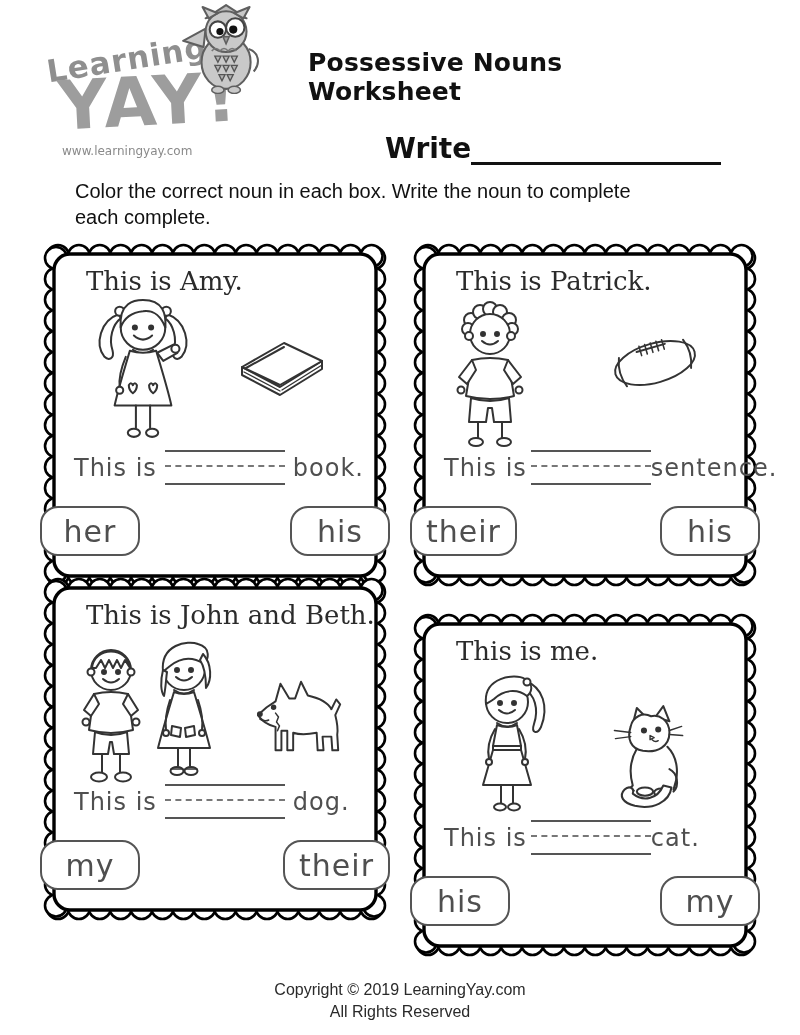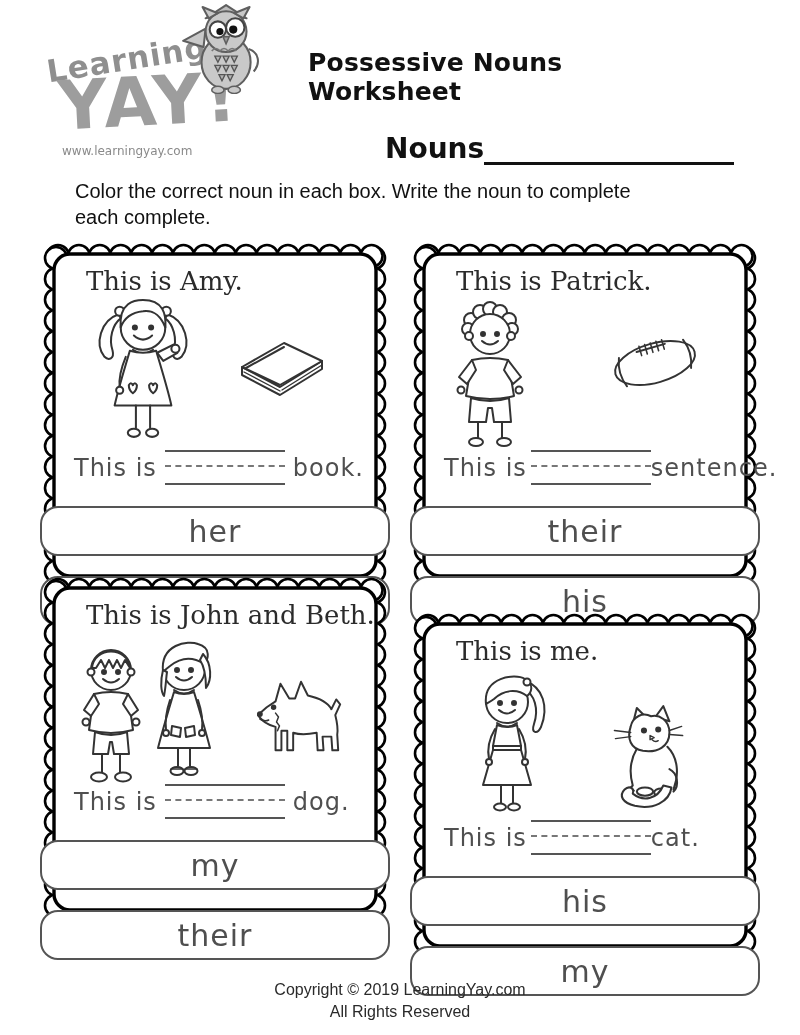--- a/index.html
+++ b/index.html
@@ -35,21 +35,21 @@
   .illo{position:absolute;}
   .line-art{stroke:#333;stroke-width:2;fill:#fff;stroke-linecap:round;stroke-linejoin:round;}
 
   .sentence{position:absolute;left:34px;top:210px;right:14px;display:flex;align-items:center;
     font-size:24px;color:#4f4f4f;letter-spacing:1px;white-space:nowrap;}
   .blank{width:120px;height:31px;margin:0 8px;border-top:2px solid #555;border-bottom:2px solid #555;
     position:relative;flex:0 0 auto;}
   .blank::after{content:"";position:absolute;left:0;right:0;top:13px;border-top:2px dashed #777;}
   .tight .blank{margin-right:0;margin-left:4px;}
 
-  .options{position:absolute;left:0;right:0;top:266px;display:flex;justify-content:center;gap:20px;flex-direction:column;}
+  .options{position:absolute;left:0;right:0;top:266px;display:flex;justify-content:space-between;gap:20px;}
   .option{min-width:100px;height:50px;box-sizing:border-box;padding:0 14px;background:#fff;
     border:2.5px solid #555;border-radius:18px;display:flex;align-items:center;justify-content:center;
     font-size:30px;color:#4f4f4f;letter-spacing:1px;}
 
   
   .footer{position:absolute;left:0;right:0;top:979px;text-align:center;
     font-family:"Liberation Sans",sans-serif;font-size:16px;color:#2a2a2a;line-height:1.35;}
 </style>
 </head>
 <body>
@@ -84,21 +84,21 @@
         <path d="M49,69 l6,0 l-3,6 Z"></path>
     </g>
     <path d="M70,44 C80,47 82,58 75,66" fill="none" stroke="#5f5f5f" stroke-width="2"></path>
     <ellipse cx="40" cy="84" rx="6" ry="3.5" fill="#c9c9c9" stroke="#5f5f5f" stroke-width="1.5"></ellipse>
     <ellipse cx="56" cy="84" rx="6" ry="3.5" fill="#c9c9c9" stroke="#5f5f5f" stroke-width="1.5"></ellipse>
   </svg>
 
   <div class="title">Possessive Nouns Worksheet</div>
 
   <div class="name-row">
-    <span>Nouns</span><span class="name-line"></span>
+    <span>Write</span><span class="name-line"></span>
   </div>
 
   <div class="instructions">
     <span>Color the correct noun in each box. Write the noun to complete</span><br>
     <span>each complete.</span>
   </div>
 
   <section class="box b1">
     <svg class="frame" viewBox="0 0 350 350">
         <circle cx="18" cy="16" r="11" class="sc"></circle>

